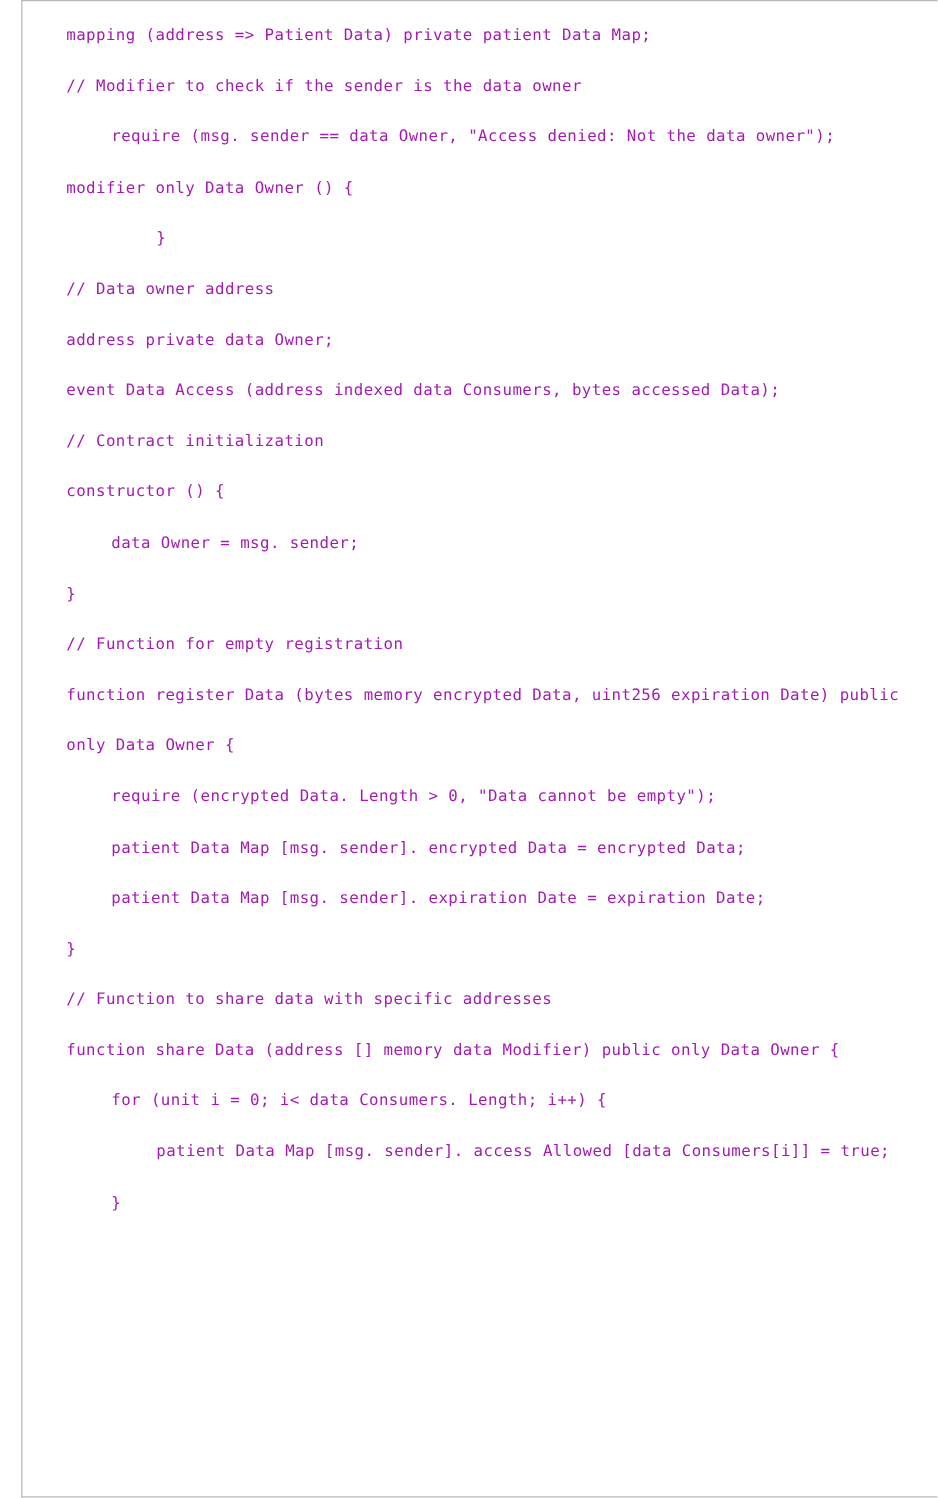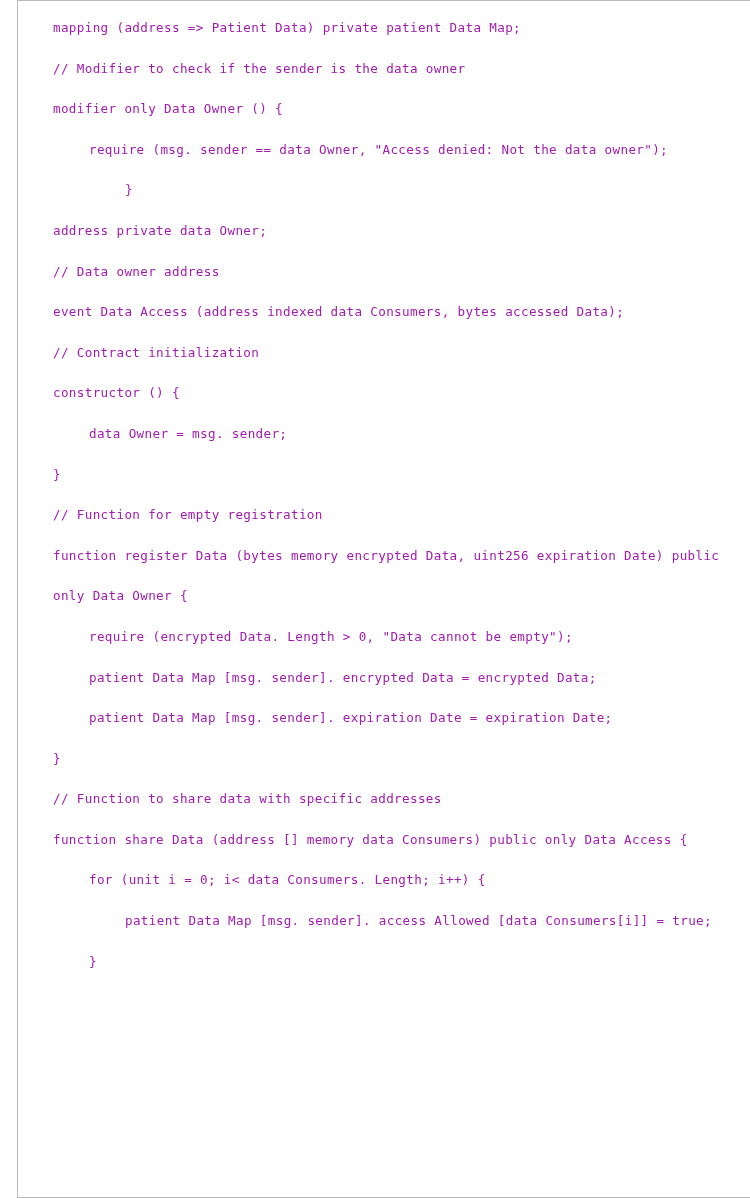--- a/index.html
+++ b/index.html
@@ -73,35 +73,35 @@
 <body>
 
 <div id="page">
   <div id="top-rule"></div>
   <div id="left-rule"></div>
   <div id="bottom-rule"></div>
 
   <div id="code-block">
     <div class="code-line i1">mapping (address =&gt; Patient Data) private patient Data Map;</div>
     <div class="code-line i1">// Modifier to check if the sender is the data owner</div>
+    <div class="code-line i2">require (msg. sender == data Owner, "Access denied: Not the data owner");</div>
     <div class="code-line i1">modifier only Data Owner () {</div>
-    <div class="code-line i2">require (msg. sender == data Owner, "Access denied: Not the data owner");</div>
     <div class="code-line i3">}</div>
+    <div class="code-line i1">// Data owner address</div>
     <div class="code-line i1">address private data Owner;</div>
-    <div class="code-line i1">// Data owner address</div>
     <div class="code-line i1">event Data Access (address indexed data Consumers, bytes accessed Data);</div>
     <div class="code-line i1">// Contract initialization</div>
     <div class="code-line i1">constructor () {</div>
     <div class="code-line i2">data Owner = msg. sender;</div>
     <div class="code-line i1">}</div>
     <div class="code-line i1">// Function for empty registration</div>
     <div class="code-line i1">function register Data (bytes memory encrypted Data, uint256 expiration Date) public only Data Owner {</div>
     <div class="code-line i2">require (encrypted Data. Length &gt; 0, "Data cannot be empty");</div>
     <div class="code-line i2">patient Data Map [msg. sender]. encrypted Data = encrypted Data;</div>
     <div class="code-line i2">patient Data Map [msg. sender]. expiration Date = expiration Date;</div>
     <div class="code-line i1">}</div>
     <div class="code-line i1">// Function to share data with specific addresses</div>
-    <div class="code-line i1">function share Data (address [] memory data Consumers) public only Data Access {</div>
+    <div class="code-line i1">function share Data (address [] memory data Modifier) public only Data Owner {</div>
     <div class="code-line i2">for (unit i = 0; i&lt; data Consumers. Length; i++) {</div>
     <div class="code-line i3">patient Data Map [msg. sender]. access Allowed [data Consumers[i]] = true;</div>
     <div class="code-line i2">}</div>
   </div>
 </div>
 
 </body></html>

